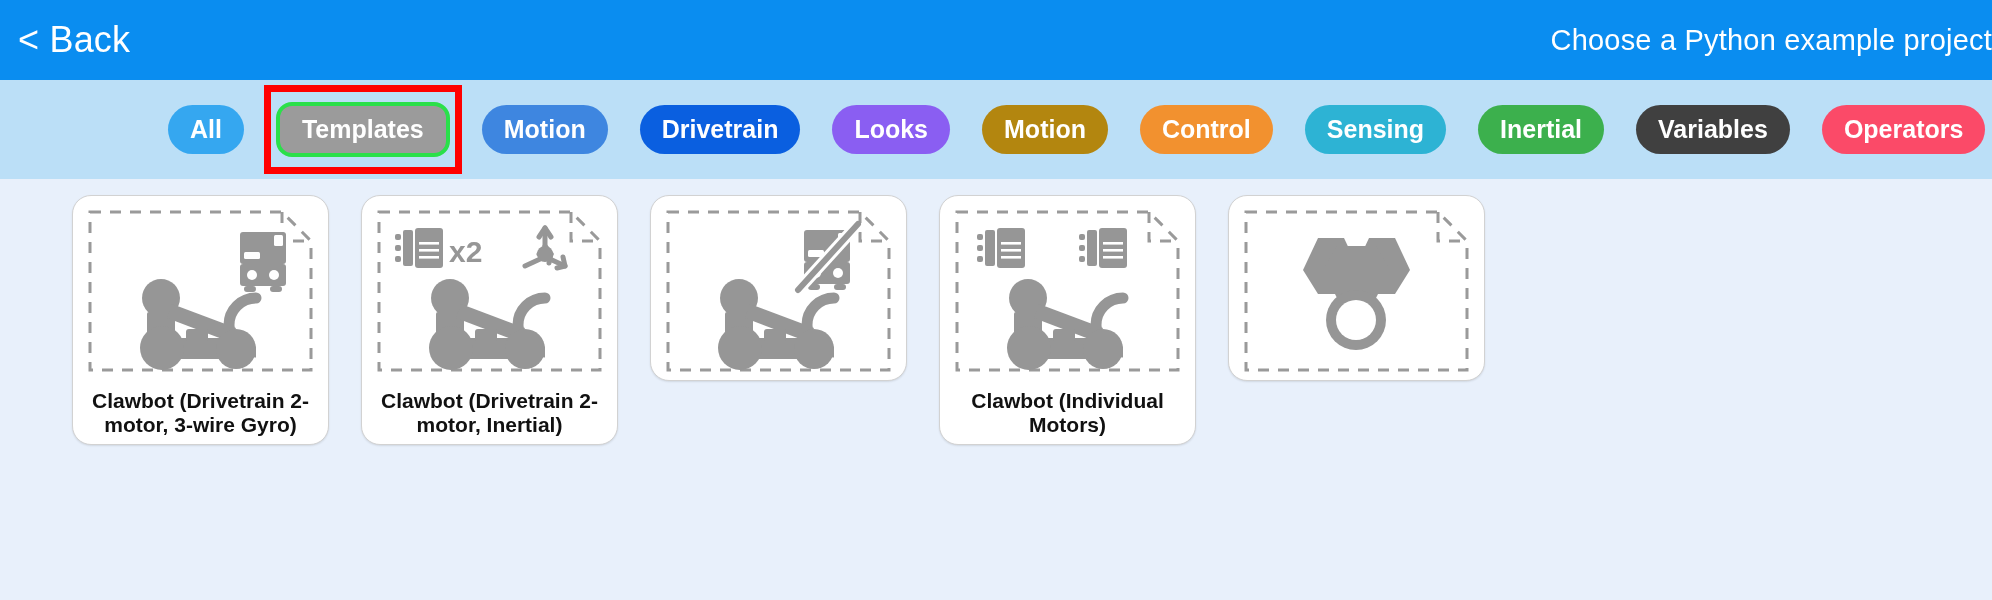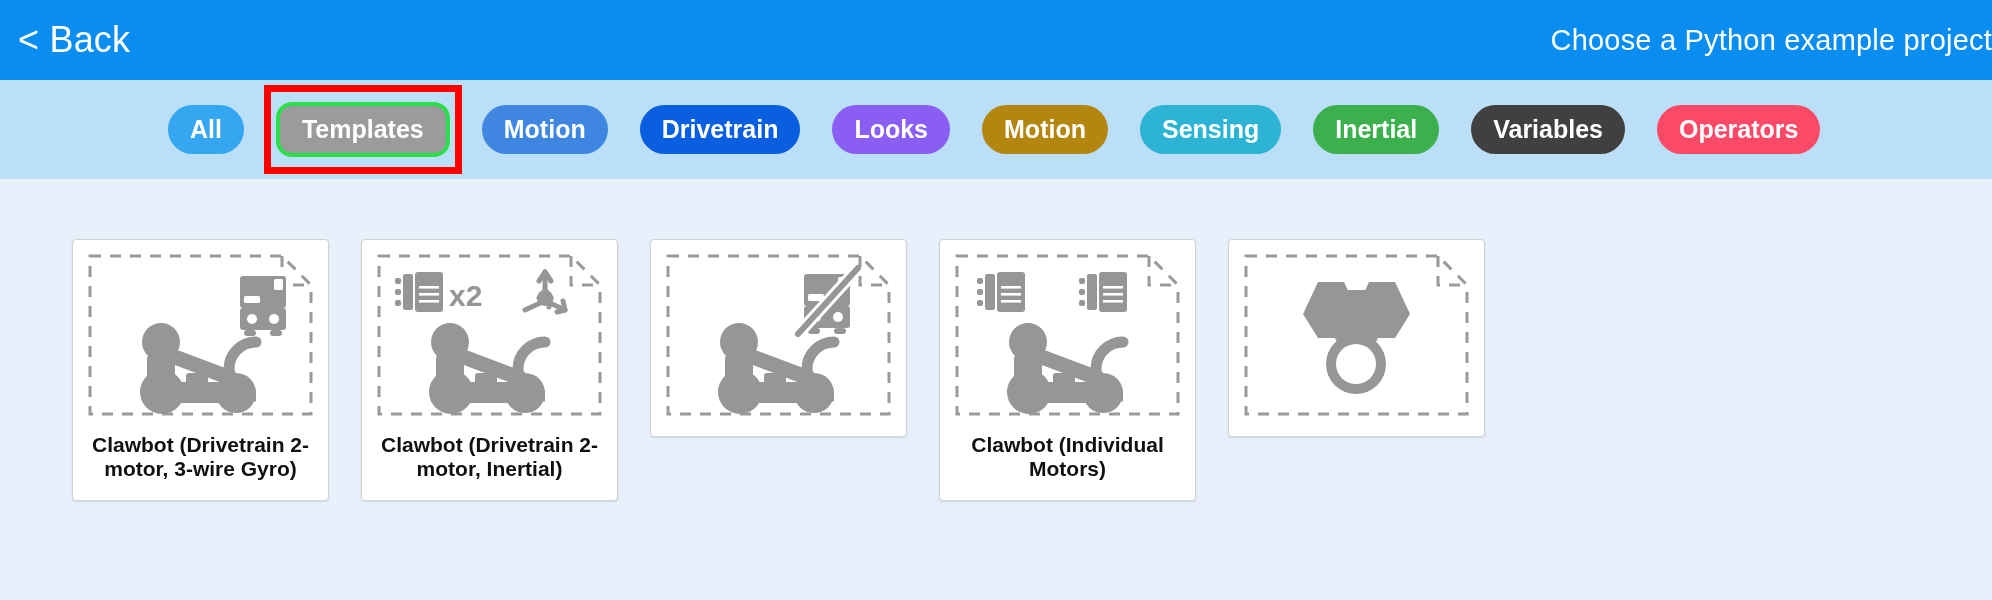--- a/index.html
+++ b/index.html
@@ -80,28 +80,27 @@
   .grid {
     display: flex;
     align-items: flex-start;
     gap: 32px;
     padding: 16px 0 0 72px;
   }
   .card {
     width: 257px;
     background: #ffffff;
     border: 1px solid #d2d2d2;
-    border-radius: 4px;
+    border-radius: 19px;
     box-shadow: 0 1px 2px rgba(0,0,0,.10);
-    padding: 12px 12px 18px 12px;
+    padding: 12px 12px 6px 12px;
     display: flex;
     flex-direction: column;
     align-items: center;
     cursor: pointer;
-    margin-top: 44px;
   }
   .thumb {
     position: relative;
     width: 233px;
     height: 166px;
   }
   .thumb svg { display: block; width: 100%; height: 100%; }
   .card-label {
     margin-top: 14px;
     width: 100%;
@@ -145,20 +144,23 @@
   </div>
 
   <div class="pill" style="background:#8a5ef2">
     <span>Looks</span>
   </div>
 
   <div class="pill" style="background:#b3860f">
     <span>Motion</span>
   </div>
 
+  <div class="pill" style="background:#f2912f">
+    <span>Control</span>
+  </div>
 
   <div class="pill" style="background:#2db3d4">
     <span>Sensing</span>
   </div>
 
   <div class="pill" style="background:#3cb04d">
     <span>Inertial</span>
   </div>
 
   <div class="pill" style="background:#404040">

